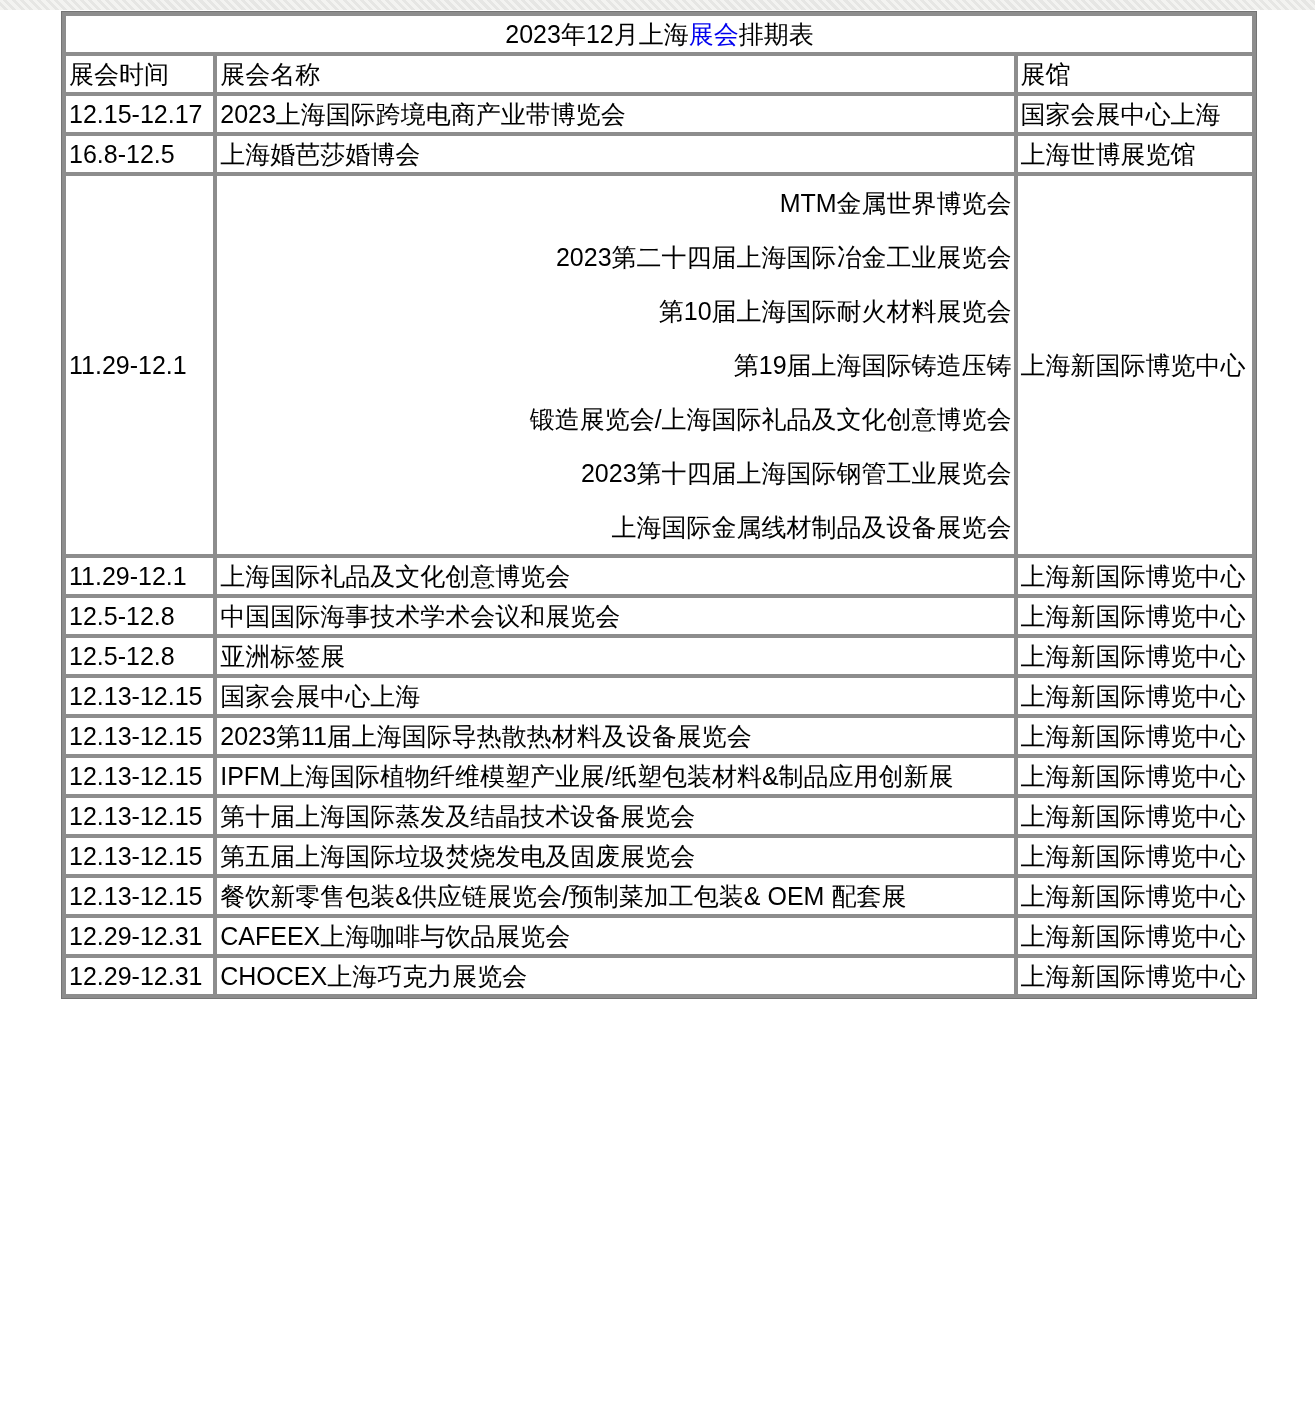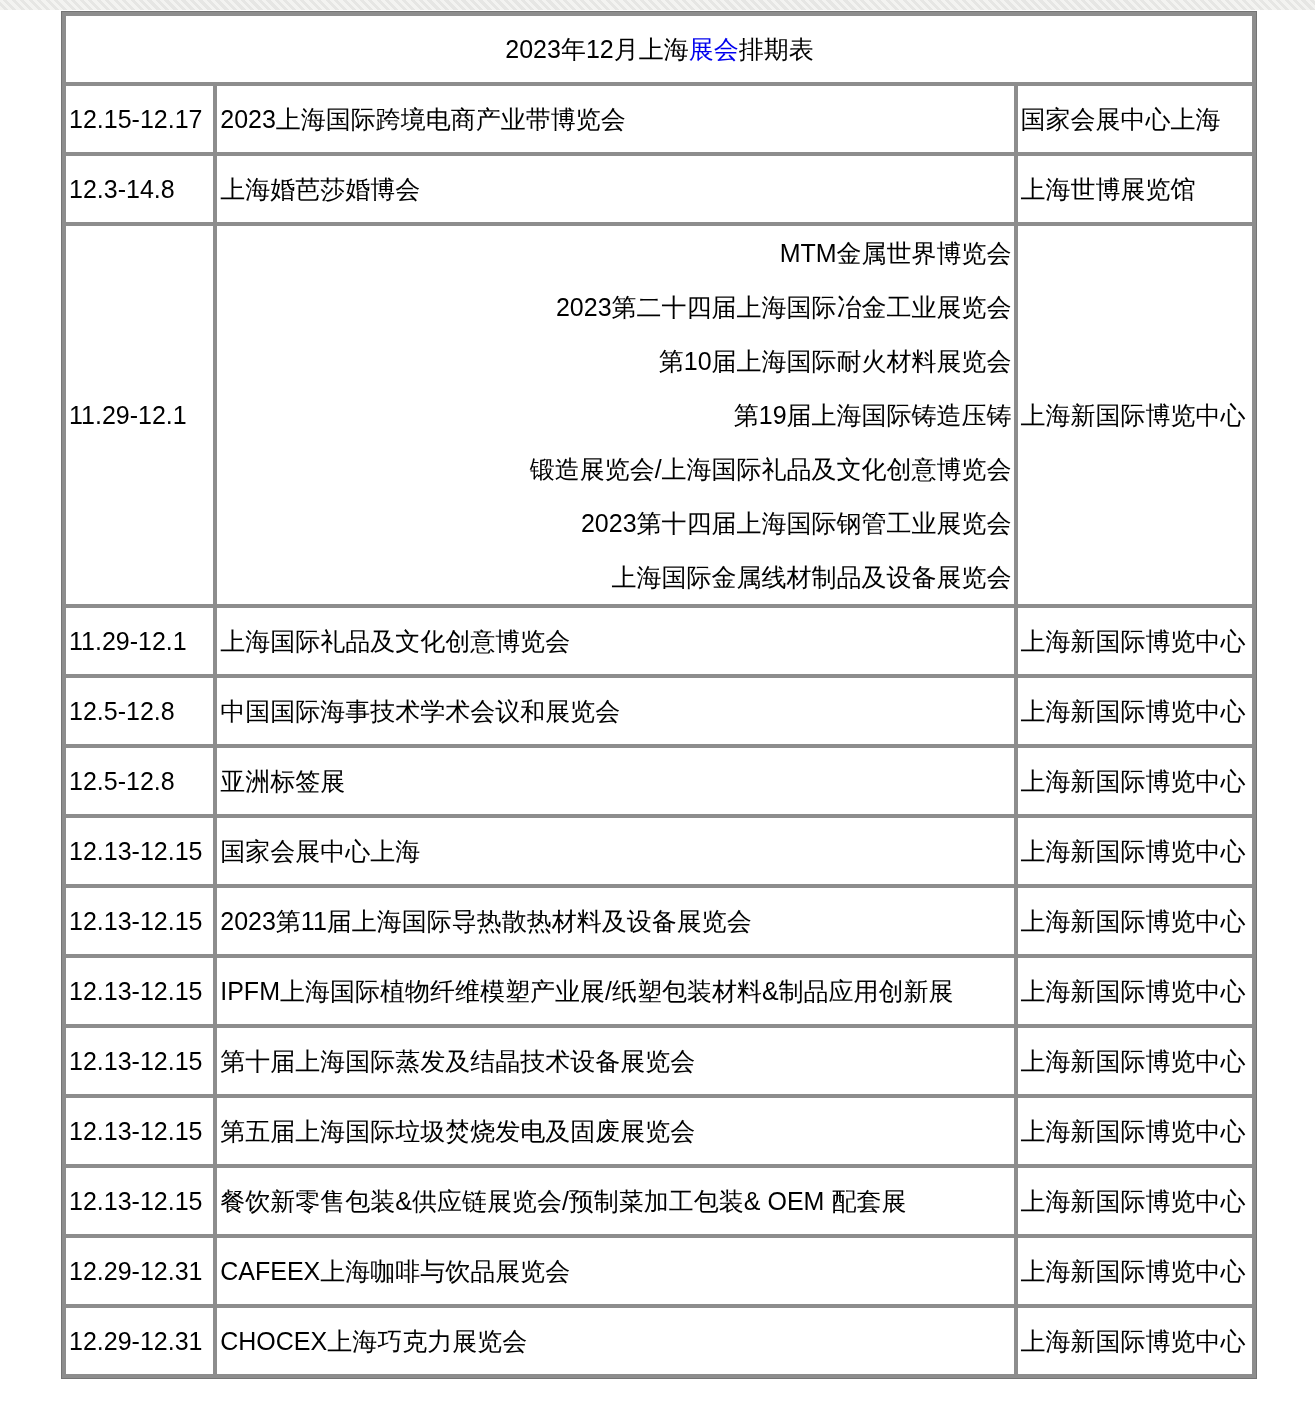--- a/index.html
+++ b/index.html
@@ -23,21 +23,21 @@
     border-collapse: separate;
     border-spacing: 4px;
     background: #8d8d8d;
     border: 1px solid #747474;
   }
   col.c1 { width: 147px; }
   col.c2 { width: 795px; }
   col.c3 { width: 234px; }
   td {
     background: #ffffff;
-    height: 66px;
+    height: 36px;
     vertical-align: middle;
     text-align: left;
     padding: 0 2px 0 3px;
     overflow: hidden;
   }
   td.title-cell { text-align: center; }
   td.names-cell.multi div { line-height: 54px; white-space: nowrap; text-align: right; }
   td .one-line { white-space: nowrap; }
   .title-link { text-decoration: none; cursor: pointer; }
 </style>
@@ -49,34 +49,45 @@
 <table class="schedule">
   <colgroup>
     <col class="c1">
       <col class="c2">
       <col class="c3">
   </colgroup>
   <tbody id="schedule-body">
     <tr>
       <td colspan="3" class="title-cell"><span>2023年12月上海</span><span class="title-link" style="color: rgb(0, 0, 238);">展会</span><span>排期表</span></td>
     </tr>
+    <tr id="header-row">
+        <td>
+          <div class="one-line">展会时间</div>
+        </td>
+        <td>
+          <div class="one-line">展会名称</div>
+        </td>
+        <td>
+          <div class="one-line">展馆</div>
+        </td>
+      </tr>
   <tr>
         <td>
           <div class="one-line">12.15-12.17</div>
         </td>
         <td class="names-cell">
           <div class="one-line">2023上海国际跨境电商产业带博览会</div>
         </td>
         <td>
           <div class="one-line">国家会展中心上海</div>
         </td>
       </tr>
       <tr>
         <td>
-          <div class="one-line">12.3-14.8</div>
+          <div class="one-line">16.8-12.5</div>
         </td>
         <td class="names-cell">
           <div class="one-line">上海婚芭莎婚博会</div>
         </td>
         <td>
           <div class="one-line">上海世博展览馆</div>
         </td>
       </tr>
       <tr>
         <td>

